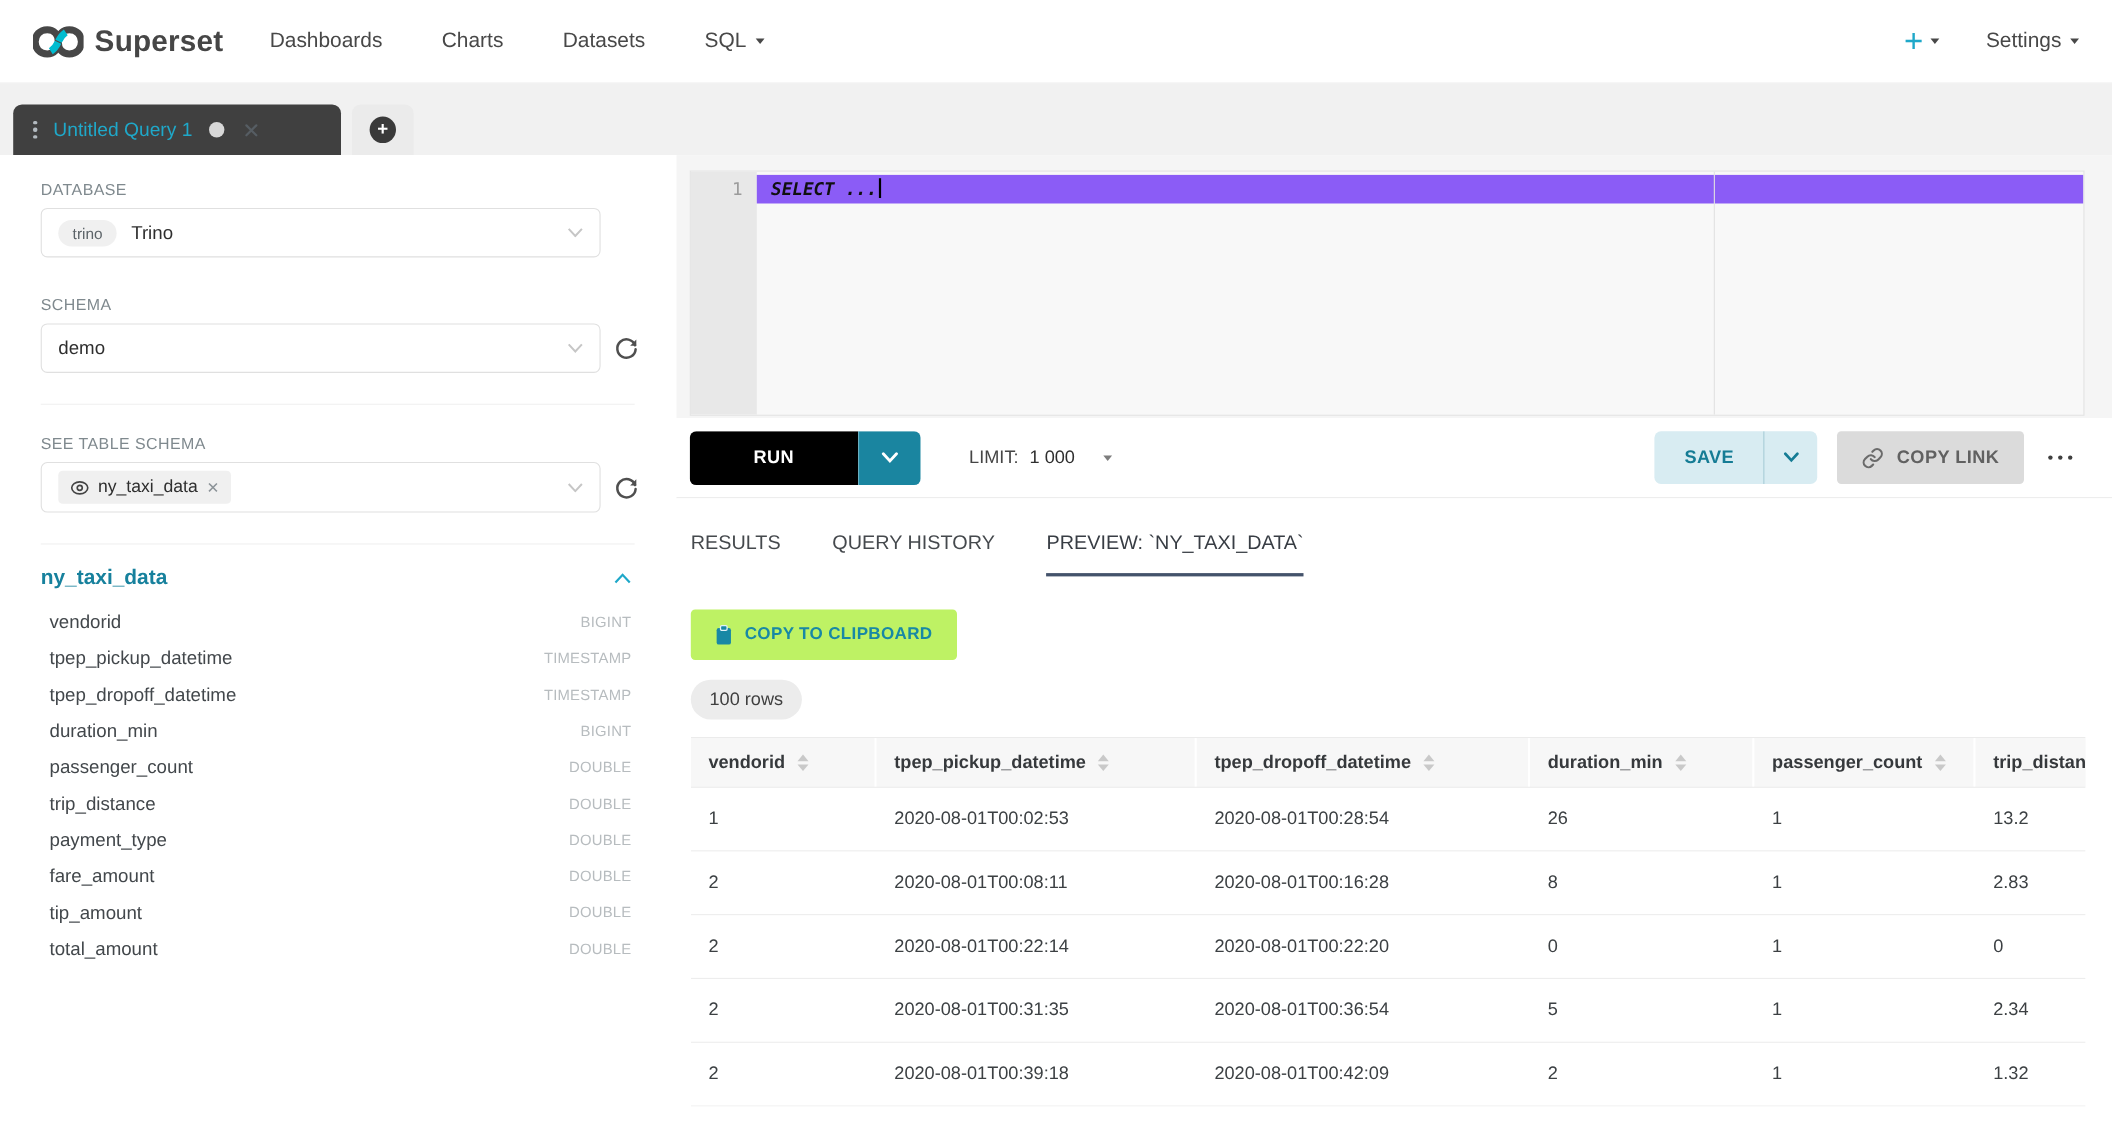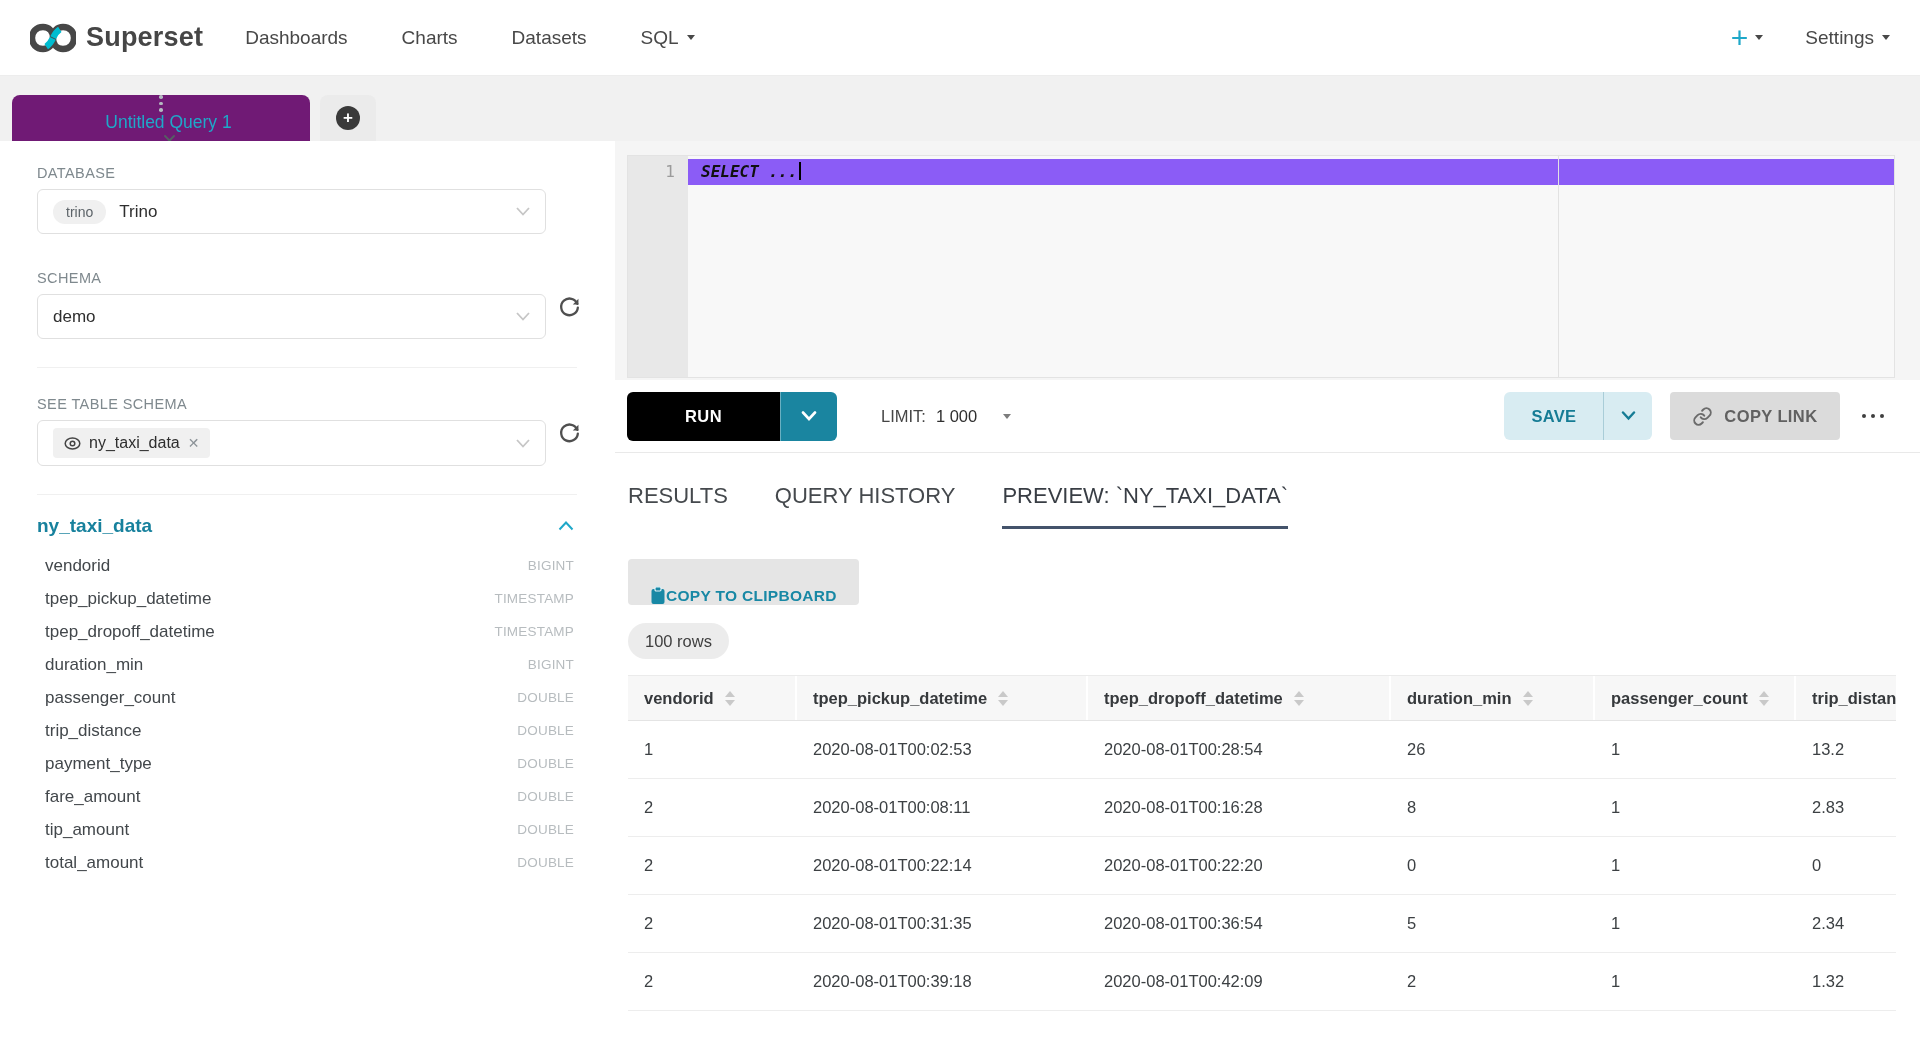--- a/index.html
+++ b/index.html
@@ -16,22 +16,22 @@
   .nav-item { font-size:19px; color:#484848; display:flex; align-items:center; gap:8px; cursor:pointer; }
   .caret { width:0; height:0; border-left:5px solid transparent; border-right:5px solid transparent;
            border-top:6px solid #484848; display:inline-block; }
   .nav-right { margin-left:auto; display:flex; align-items:center; gap:42px; }
   .plus-link { display:flex; align-items:center; gap:7px; }
   .plus-glyph { color:#1fa8c9; font-size:30px; font-weight:400; line-height:1; }
   .caret-sm { border-left-width:4.5px; border-right-width:4.5px; border-top-width:5.5px; }
 
   
   .tabstrip { position:absolute; top:76px; left:0; right:0; height:65px; background:#f1f1f1; }
-  .qtab { position:absolute; left:12px; top:19px; width:298px; height:46px; background:#701a75;
-          border-radius:8px 8px 0 0; display:flex; align-items:center; padding:0 18px;flex-direction:column; }
+  .qtab { position:absolute; left:12px; top:19px; width:298px; height:46px; background:#404040;
+          border-radius:8px 8px 0 0; display:flex; align-items:center; padding:0 18px; }
   .grip { display:flex; flex-direction:column; gap:3px; }
   .grip i { width:3.5px; height:3.5px; border-radius:50%; background:#b3bac0; }
   .qtab-label { margin-left:15px; font-size:17.5px; color:#1fa8c9; }
   .status-dot { width:14px; height:14px; border-radius:50%; background:#d8d8d8; margin-left:15px; }
   .tab-close { margin-left:17px; display:flex; }
   .newtab { position:absolute; left:320px; top:19px; width:56px; height:46px; background:#ebebeb;
             border-radius:8px 8px 0 0; display:flex; align-items:center; justify-content:center; }
   .newtab-circle { width:24px; height:24px; border-radius:50%; background:#3a3a3a; color:#fff;
                    font-size:17px; font-weight:bold; display:flex; align-items:center; justify-content:center;
                    line-height:1; padding-bottom:2px; }
@@ -39,21 +39,21 @@
   
   .sidebar { position:absolute; top:141px; left:0; width:728px; bottom:0; background:#fff;
              border-right:1px solid #e9e9e9; padding:24px 0 0 37px; }
   .side-label { font-size:14.5px; color:#7f898e; letter-spacing:.4px; }
   .select { width:509px; height:45px; border:1px solid #e0e0e0; border-radius:6px; background:#fff;
             display:flex; align-items:center; padding:0 15px; position:relative; }
   .select .chev { margin-left:auto; display:flex; }
   .tagpill { background:#f0f0f0; border-radius:12px; padding:4px 13px; font-size:14px; color:#5c6368; }
   .db-name { font-size:17px; color:#2e2e2e; margin-left:13px; }
   .plain-val { font-size:17px; color:#2e2e2e; }
-  .row-with-icon { display:flex; gap:11px; }
+  .row-with-icon { display:flex; align-items:center; gap:11px; }
   .refresh-btn { display:flex; }
   .divider-h { width:540px; height:1px; background:#f0f0f0; }
   .table-tag { background:#f0f0f0; border-radius:4px; padding:6px 11px; display:flex; align-items:center; gap:8px;
                font-size:16px; color:#2e2e2e; }
   .tag-x { color:#8c9398; font-size:14px; line-height:1; }
   .schema-head { width:537px; display:flex; align-items:center; justify-content:space-between; }
   .schema-title { font-size:19px; font-weight:bold; color:#17819d; }
   .cols { width:537px; margin-top:12px; }
   .col-row { height:33px; display:flex; align-items:center; justify-content:space-between; padding-left:8px; }
   .col-name { font-size:17px; color:#42474b; }
@@ -98,25 +98,25 @@
   .dots-btn { margin-left:18px; display:flex; gap:4.5px; padding:6px 4px; }
   .dots-btn i { width:4.5px; height:4.5px; border-radius:50%; background:#3f3f3f; }
 
   .pane-divider { position:absolute; top:311px; left:0; right:0; height:1px; background:#e9e9e9; }
   .splitter { position:absolute; top:314px; left:50%; transform:translateX(-50%); width:42px; }
   .splitter i { display:block; height:1.5px; background:#d2d2d2; margin-bottom:3.5px; }
 
   
   .results { position:absolute; top:312px; left:0; right:0; bottom:0; background:#fff; }
   .rtabs { display:flex; gap:47px; margin:30px 0 0 13px; }
-  .rtab { font-size:22px; color:#45494d; padding-bottom:17px; border-bottom:3px solid transparent; }
+  .rtab { font-size:18px; color:#45494d; padding-bottom:17px; border-bottom:3px solid transparent; }
   .rtab.active { border-bottom-color:#44536b; color:#383d44; }
   .actions-row { display:flex; align-items:center; margin:30px 25px 0 13px; }
-  .copyclip-btn { height:46px; background:#e5e5e5; border-radius:4px; padding:0 22px; display:flex;
-                  align-items:flex-end; color:#1888a5; font-size:15.5px; font-weight:bold;
+  .copyclip-btn { height:46px; background:#bef264; border-radius:4px; padding:0 22px; display:flex;
+                  align-items:center; gap:11px; color:#1888a5; font-size:15.5px; font-weight:bold;
                   letter-spacing:.3px; white-space:nowrap; }
   .filter-input { flex:1; height:46px; margin-left:18px; border:1px solid #d9d9d9; border-radius:4px;
                   font-size:16.5px; color:#333; padding:0 16px; outline:none; background:#fff;
                   font-family:"Liberation Sans", sans-serif; }
   .filter-input::placeholder { color:#b5b5b5; }
   .rows-pill { display:inline-flex; align-items:center; height:36px; background:#ececec; border-radius:18px;
                padding:0 17px; font-size:16.5px; color:#3f3f3f; margin:18px 0 0 13px; }
 
   .rtable { margin:16px 0 0 13px; width:1268px; overflow:hidden; }
   .thead { display:flex; height:46px; border-top:1px solid #ebebeb; border-bottom:1px solid #e4e4e4; }

